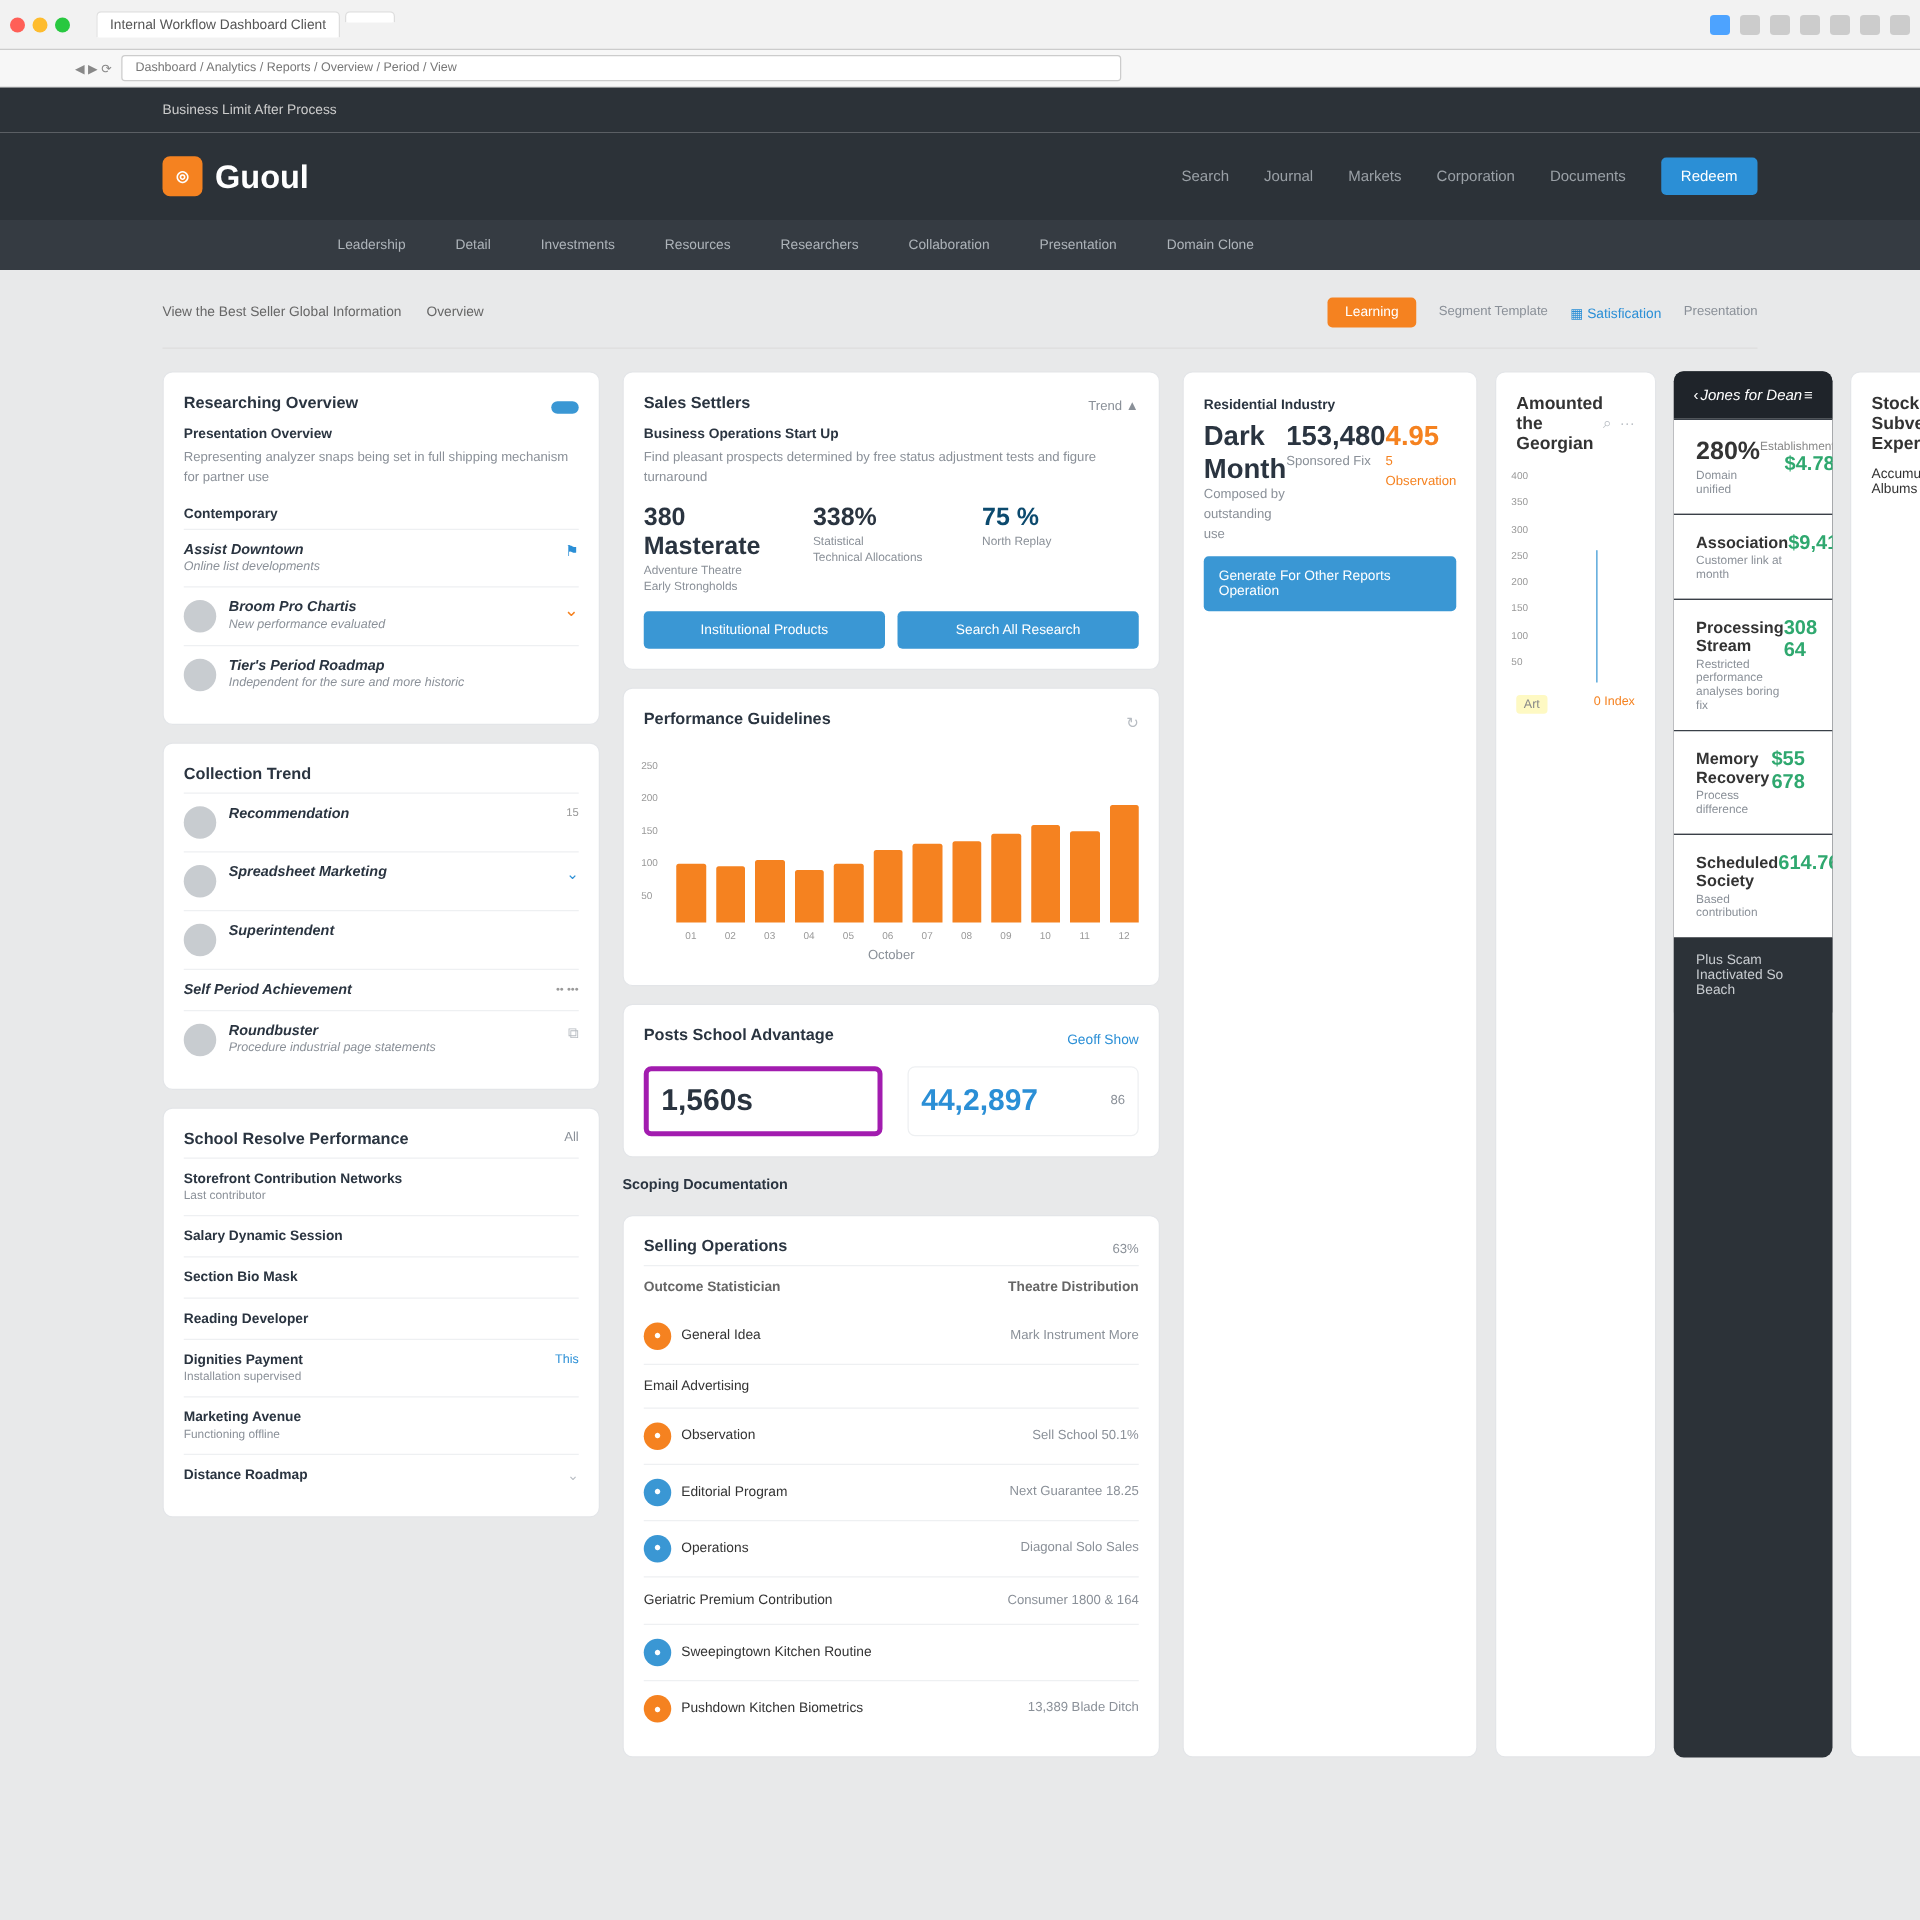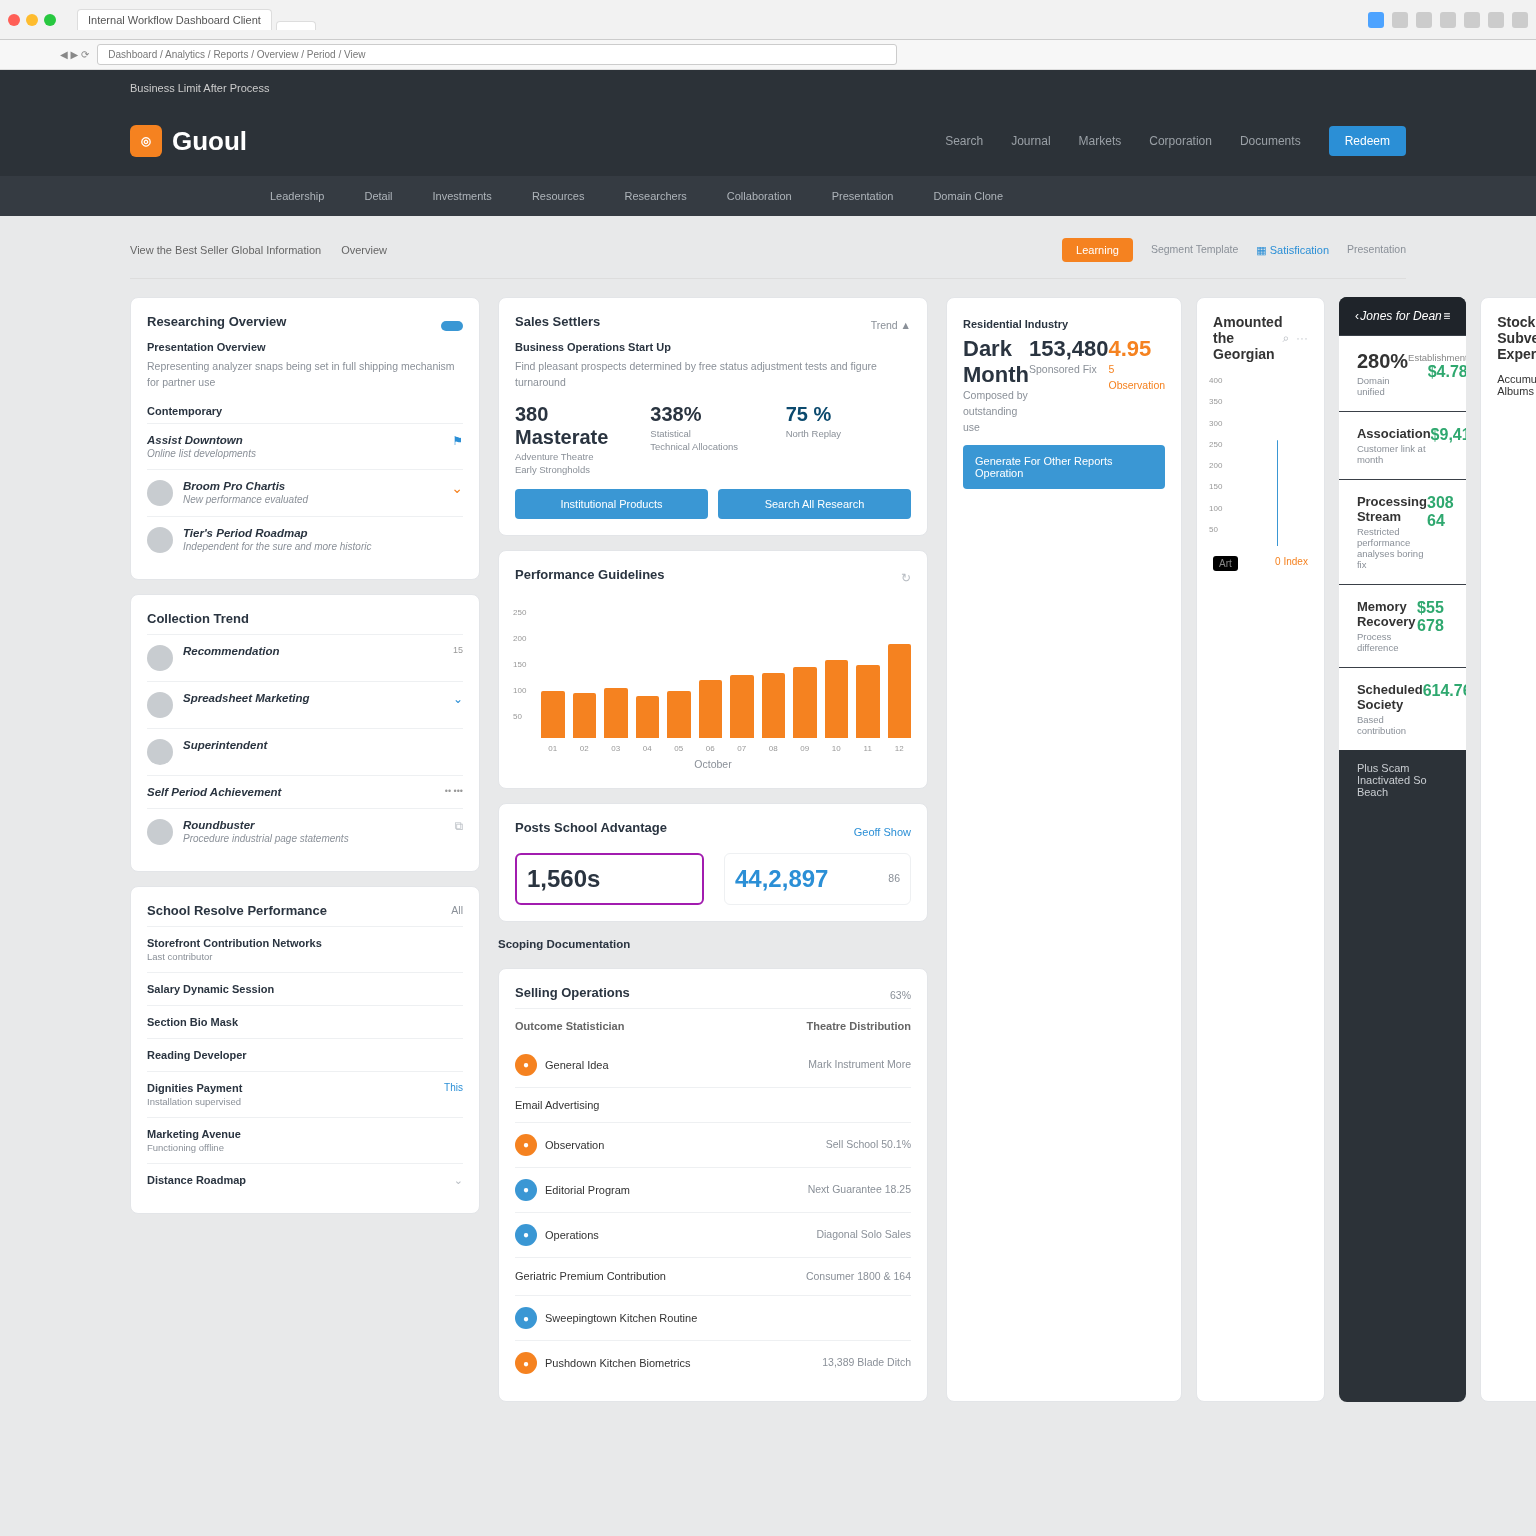--- a/index.html
+++ b/index.html
@@ -1,20 +1,20 @@
 <!DOCTYPE html>
 <html><head>
 <meta charset="utf-8">
 <style>
   * { box-sizing: border-box; margin: 0; padding: 0; }
   body { font-family: -apple-system, "Segoe UI", Arial, sans-serif; background: #e8e9ea; width: 1536px; height: 1536px; overflow: hidden; font-size: 12px; color: #333; }
   .browser-chrome { height: 40px; background: #f2f2f2; border-bottom: 1px solid #ccc; display: flex; align-items: center; padding: 0 8px; }
   .tl { display:flex; gap:6px; margin-right:10px;}
   .tl span{width:12px;height:12px;border-radius:50%;}
-  .tabbar { flex:1; display:flex; align-items:flex-end; gap:4px;padding-left:11px;}
+  .tabbar { flex:1; display:flex; align-items:flex-start; gap:4px;padding-left:11px;}
   .tab0 { background:#fff; border:1px solid #ddd; border-bottom:none; padding:4px 10px; font-size:11px; color:#555; border-radius:4px 4px 0 0;}
   .right-icons { display:flex; gap:8px; align-items:center;}
   .ric { width:16px; height:16px; background:#ccc; border-radius:3px;}
   .addrbar { height:30px; background:#f7f7f7; border-bottom:1px solid #ddd; display:flex; align-items:center; padding:0 60px; gap:8px;}
   .url { flex:0 0 800px; background:#fff; border:1px solid #ccc; border-radius:3px; padding:4px 10px; font-size:10px; color:#777;}
   .topbar { background:#2c3238; color:#ccc; height:36px; display:flex; align-items:center; padding:0 130px; font-size:11px;}
   .mainhdr { background:#2c3238; height:70px; display:flex; align-items:center; padding:0 130px; justify-content:space-between;}
   .brand { display:flex; align-items:center; gap:10px;}
   .brand-icon{width:32px;height:32px;border-radius:6px;background:#f58220;display:flex;align-items:center;justify-content:center;color:#fff;font-weight:bold;}
   .brand-name{color:#fff;font-size:26px;font-weight:600;}
@@ -348,21 +348,21 @@
           </div>
         <div class="muted" style="text-align:center;margin-top:4px">October</div>
       </div>
 
       <div class="card">
         <div class="chart-hdr">
             <h3>Posts School Advantage</h3>
             <a class="link-b" style="font-size:11px">Geoff Show</a>
           </div>
         <div class="stat2" style="margin-top:10px">
-          <div style="flex:1;border:2px solid #a21caf;border-radius:6px;padding:10px"><span class="big">1,560s</span></div>
+          <div style="flex:1;border:4px solid #a21caf;border-radius:6px;padding:10px"><span class="big">1,560s</span></div>
           <div style="flex:1;border:1px solid #eef0f2;border-radius:6px;padding:10px;display:flex;justify-content:space-between;align-items:center">
               <span class="big bigb">44,2,897</span>
               <span class="muted">86</span>
             </div>
         </div>
       </div>
 
       <div class="muted" style="font-size:11.5px;font-weight:600;color:#2a3440">Scoping Documentation</div>
 
       <div class="card">
@@ -455,21 +455,21 @@
             <div class="bar" style="height: 144.5px;"></div>
             <div class="bar" style="height: 106.25px;"></div>
             <div class="bar" style="height: 114.75px;"></div>
             <div class="bar" style="height: 108.375px;"></div>
             <div class="bar" style="height: 157.25px;"></div>
             <div class="bar" style="height: 131.75px;"></div>
             <div class="bar" style="height: 161.5px;"></div>
             <div class="bar" style="height: 144.5px;"></div>
           </div>
         <div class="rft">
-            <span style="background:#000000;padding:2px 6px;border-radius:3px">Art</span>
+            <span style="background:#fef9c3;padding:2px 6px;border-radius:3px">Art</span>
             <span style="color:#f58220">0 Index</span>
           </div>
       </div>
 
       <div class="darkcard">
         <div class="darkhdr">
             <span>‹</span>
             <span class="t">Jones for Dean</span>
             <span>≡</span>
           </div>

